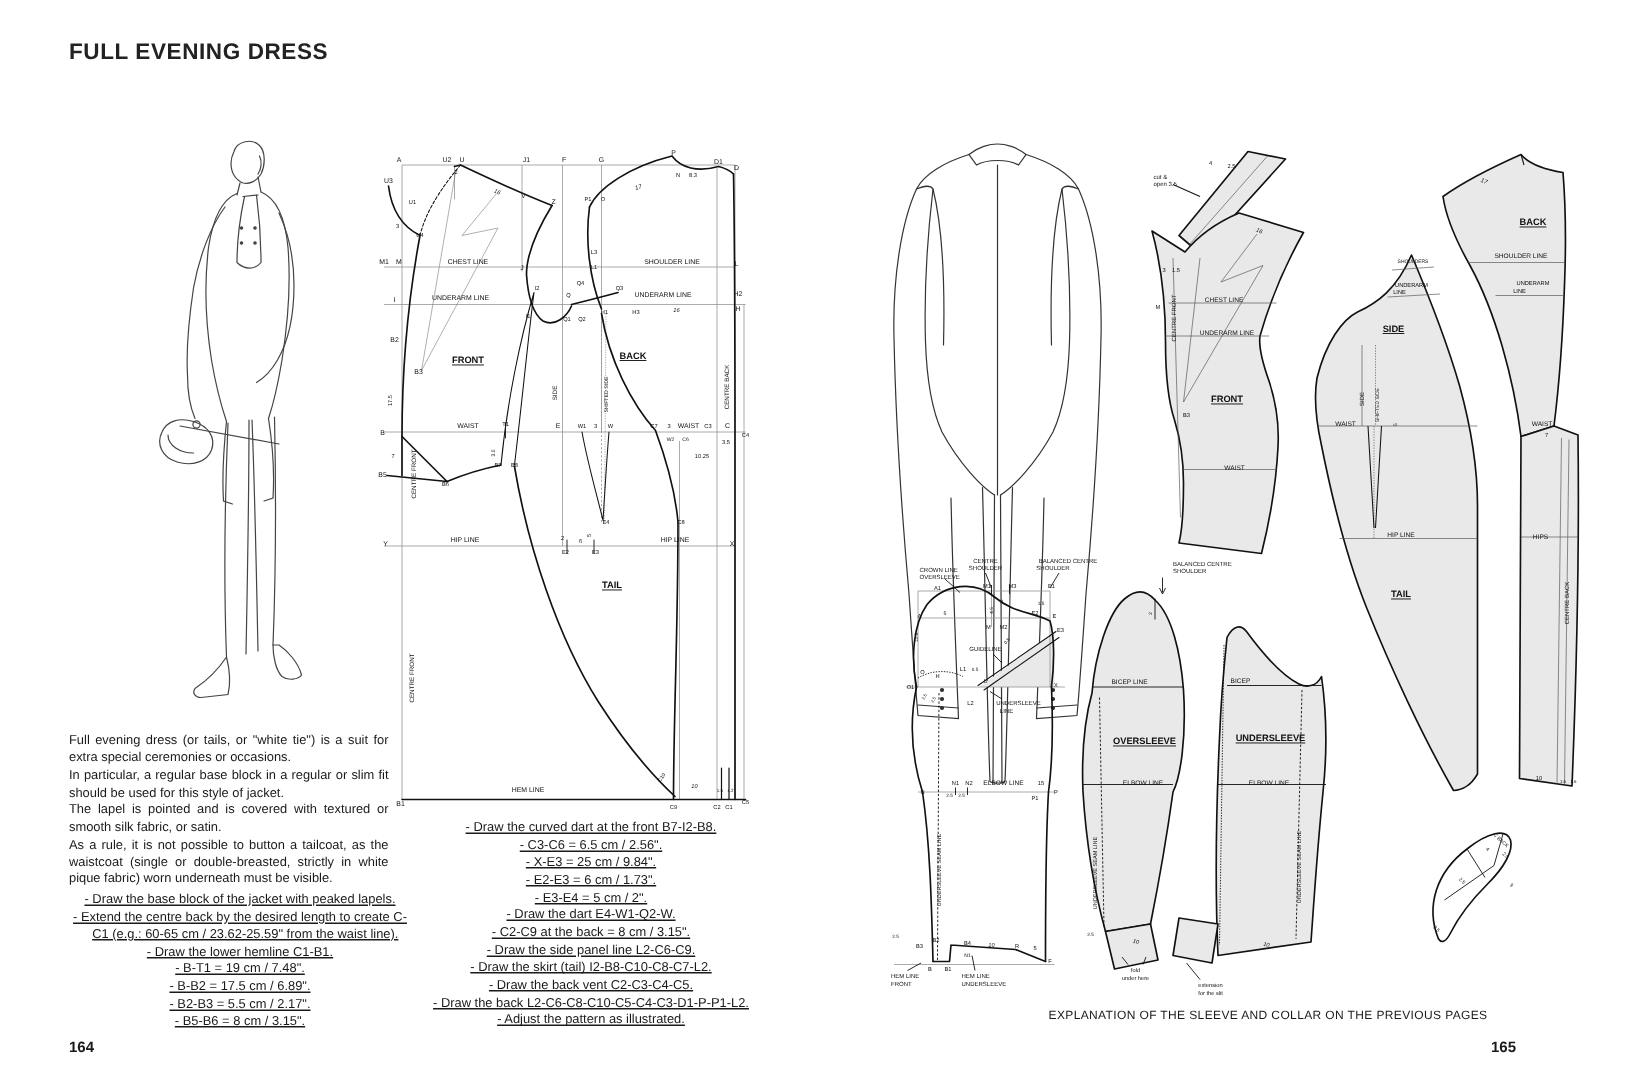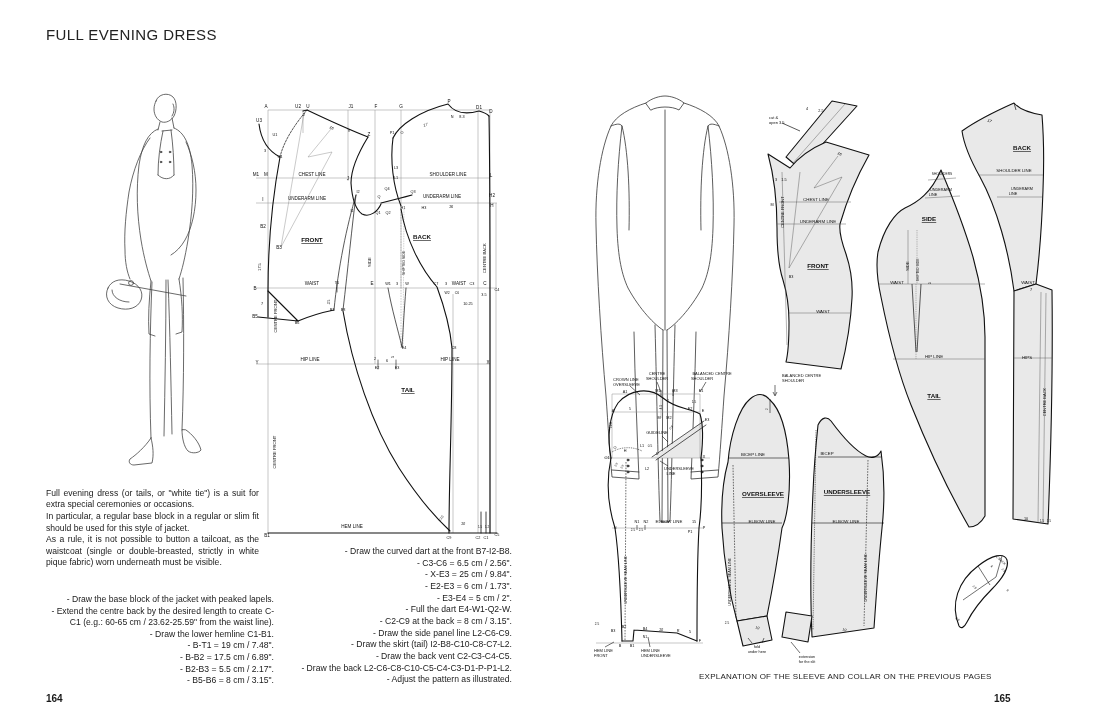--- a/index.html
+++ b/index.html
@@ -1,25 +1,25 @@
 <!DOCTYPE html>
 <html><head>
 <meta charset="utf-8">
 <style>
   html,body{margin:0;padding:0;background:#fff;}
   #page{position:relative;width:1100px;height:725px;background:#fff;overflow:hidden;
         font-family:"Liberation Sans",sans-serif;color:#1a1a1a;}
   #art{position:absolute;left:0;top:0;}
   svg text{font-family:"Liberation Sans",sans-serif;fill:#111;}
   .abs{position:absolute;}
-  .title{font-size:15px;font-weight:normal;letter-spacing:.4px;color:#222;}
+  .title{font-size:15px;font-weight:bold;letter-spacing:.4px;color:#222;}
   .body-text{font-size:8.6px;line-height:1.32;text-align:justify;}
   .body-text .li{margin:0 12px .5px 0;}
   .list .li{padding-left:7px;text-indent:-7px;margin:0 0 .5px 0;}
-  .list{font-size:8.6px;line-height:1.3;text-align:right;}
+  .list{font-size:8.6px;line-height:1.3;text-align:center;text-decoration:underline;}
   .pagenum{font-size:10px;font-weight:bold;}
   .footnote{font-size:8px;font-weight:normal;letter-spacing:.25px;}
 </style>
 </head>
 <body>
 
 <div id="page">
 
   <svg id="art" width="1100" height="725" viewBox="0 0 1100 725">
 
@@ -382,40 +382,41 @@
           <text x="957" y="620" font-size="3.3" text-anchor="middle" transform="rotate(42 957 620)">3.5</text>
         </g>
     </g>
   </svg>
 
   <div class="abs title" style="left:46px;top:26px">FULL EVENING DRESS</div>
 
   <div class="abs body-text" style="left:46px;top:488px;width:225px">
       <div class="li">Full evening dress (or tails, or "white tie") is a suit for extra special ceremonies or occasions.</div>
       <div class="li">In particular, a regular base block in a regular or slim fit should be used for this style of jacket.</div>
+      <div class="li">The lapel is pointed and is covered with textured or smooth silk fabric, or satin.</div>
       <div class="li">As a rule, it is not possible to button a tailcoat, as the waistcoat (single or double-breasted, strictly in white pique fabric) worn underneath must be visible.</div>
     </div>
 
   <div class="abs list" style="left:46px;top:594px;width:228px">
       <div class="li">- Draw the base block of the jacket with peaked lapels.</div>
       <div class="li">- Extend the centre back by the desired length to create C-C1 (e.g.: 60-65 cm / 23.62-25.59" from the waist line).</div>
       <div class="li">- Draw the lower hemline C1-B1.</div>
       <div class="li">- B-T1 = 19 cm / 7.48".</div>
       <div class="li">- B-B2 = 17.5 cm / 6.89".</div>
       <div class="li">- B2-B3 = 5.5 cm / 2.17".</div>
       <div class="li">- B5-B6 = 8 cm / 3.15".</div>
     </div>
 
   <div class="abs list" style="left:276px;top:546px;width:236px">
       <div class="li">- Draw the curved dart at the front B7-I2-B8.</div>
       <div class="li">- C3-C6 = 6.5 cm / 2.56".</div>
       <div class="li">- X-E3 = 25 cm / 9.84".</div>
       <div class="li">- E2-E3 = 6 cm / 1.73".</div>
       <div class="li">- E3-E4 = 5 cm / 2".</div>
-      <div class="li">- Full the dart E4-W1-Q2-W.</div>
+      <div class="li">- Draw the dart E4-W1-Q2-W.</div>
       <div class="li">- C2-C9 at the back = 8 cm / 3.15".</div>
       <div class="li">- Draw the side panel line L2-C6-C9.</div>
       <div class="li">- Draw the skirt (tail) I2-B8-C10-C8-C7-L2.</div>
       <div class="li">- Draw the back vent C2-C3-C4-C5.</div>
       <div class="li">- Draw the back L2-C6-C8-C10-C5-C4-C3-D1-P-P1-L2.</div>
       <div class="li">- Adjust the pattern as illustrated.</div>
     </div>
 
   <div class="abs footnote" style="left:699px;top:672px">EXPLANATION OF THE SLEEVE AND COLLAR ON THE PREVIOUS PAGES</div>
 

